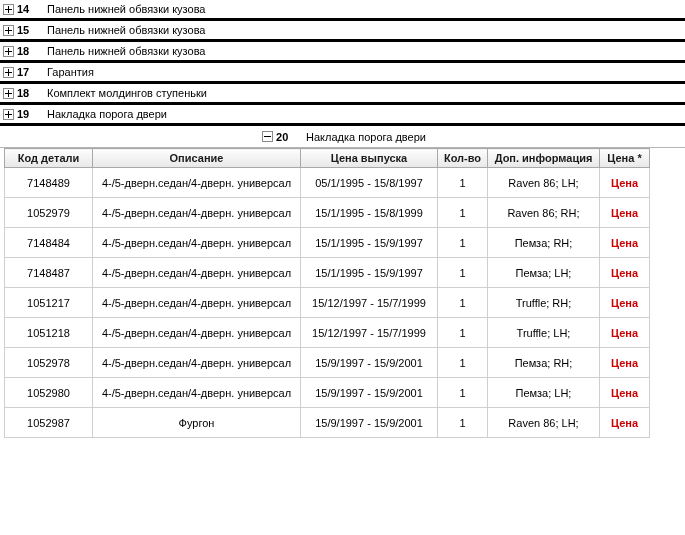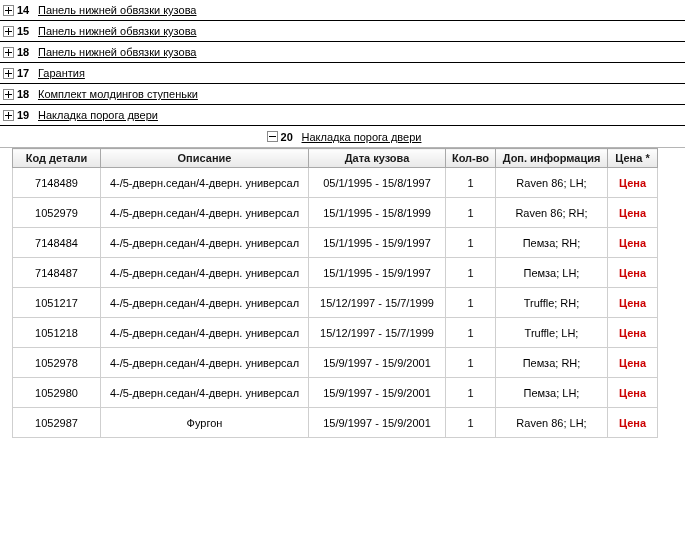--- a/index.html
+++ b/index.html
@@ -24,21 +24,21 @@
   
   .tree {
     width: 685px;
     border-bottom: 1px solid #b5b5b5;
   }
   .tree-row {
     display: flex;
     align-items: center;
     height: 21px;
     box-sizing: border-box;
-    border-bottom: 1px solid #000000;
+    border-bottom: 3px solid #000000;
     background: #ffffff;
     padding-left: 3px;
   }
   .tree-row:last-child {
     border-bottom: none;
     justify-content: center;
   }
   .expander {
     width: 11px;
     height: 11px;
@@ -67,38 +67,37 @@
     width: 1px;
     background: #000000;
   }
   .tree-num {
     font-weight: bold;
     font-size: 11px;
     min-width: 20px;
     flex: 0 0 auto;
   }
   .tree-label {
-    margin-left: 1px;
+    margin-left: 10px;
     font-size: 11px;
     white-space: nowrap;
-    text-decoration: underline;
   }
   .tree-row.selected .tree-label {
     background: #ffffff;
   }
 
   
   .table-wrap {
     width: 685px;
     background: #ffffff;
   }
   table.parts {
     border-collapse: collapse;
     width: 645px;
-    margin-left: 12px;
+    margin-left: 4px;
     table-layout: fixed;
   }
   table.parts th {
     background: linear-gradient(#fdfdfd, #e8e8e8);
     border: 1px solid #a8a8a8;
     border-left: none;
     height: 18px;
     font-size: 11px;
     font-weight: bold;
     color: #1a1a1a;
@@ -185,21 +184,21 @@
           <col class="c-desc">
           <col class="c-date">
         <col class="c-qty">
           <col class="c-info">
           <col class="c-price">
       </colgroup>
       <thead>
         <tr>
           <th class="first">Код детали</th>
           <th>Описание</th>
-          <th>Дата кузова</th>
+          <th>Цена выпуска</th>
           <th>Кол-во</th>
           <th>Доп. информация</th>
           <th>Цена *</th>
         </tr>
       </thead>
       <tbody id="parts-body">
           <tr>
             <td class="code">7148489</td>
             <td>4-/5-дверн.седан/4-дверн. универсал</td>
             <td>05/1/1995 - 15/8/1997</td>

